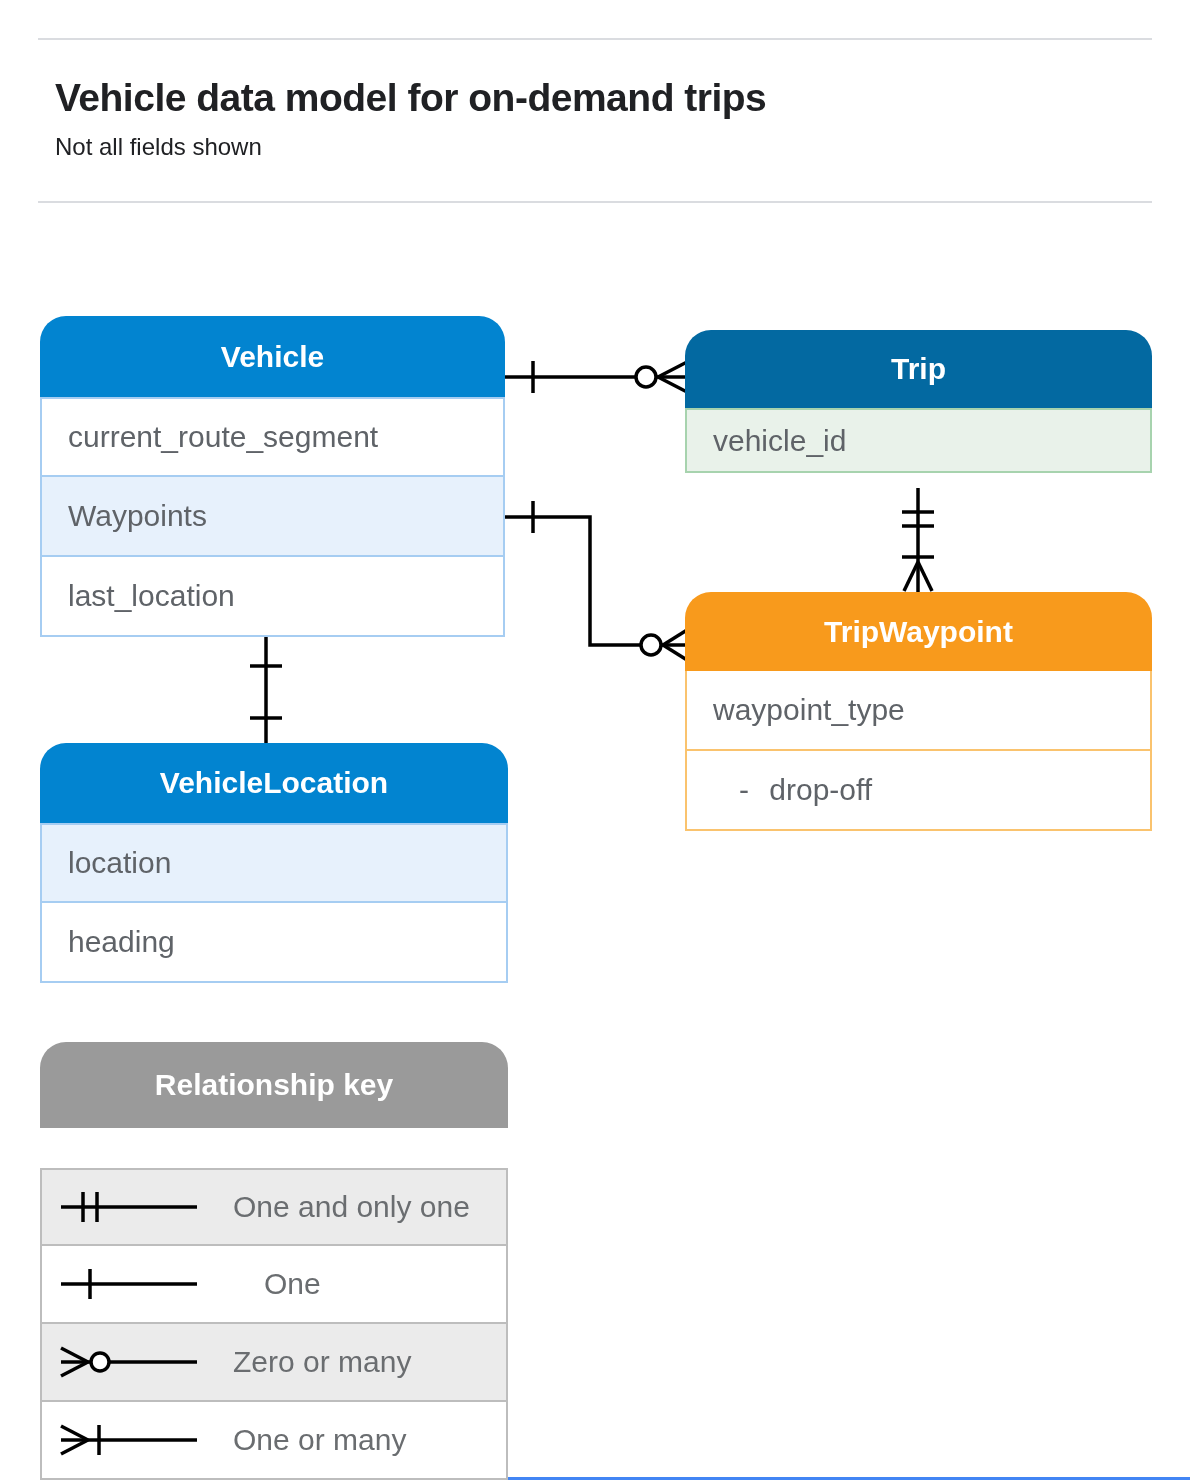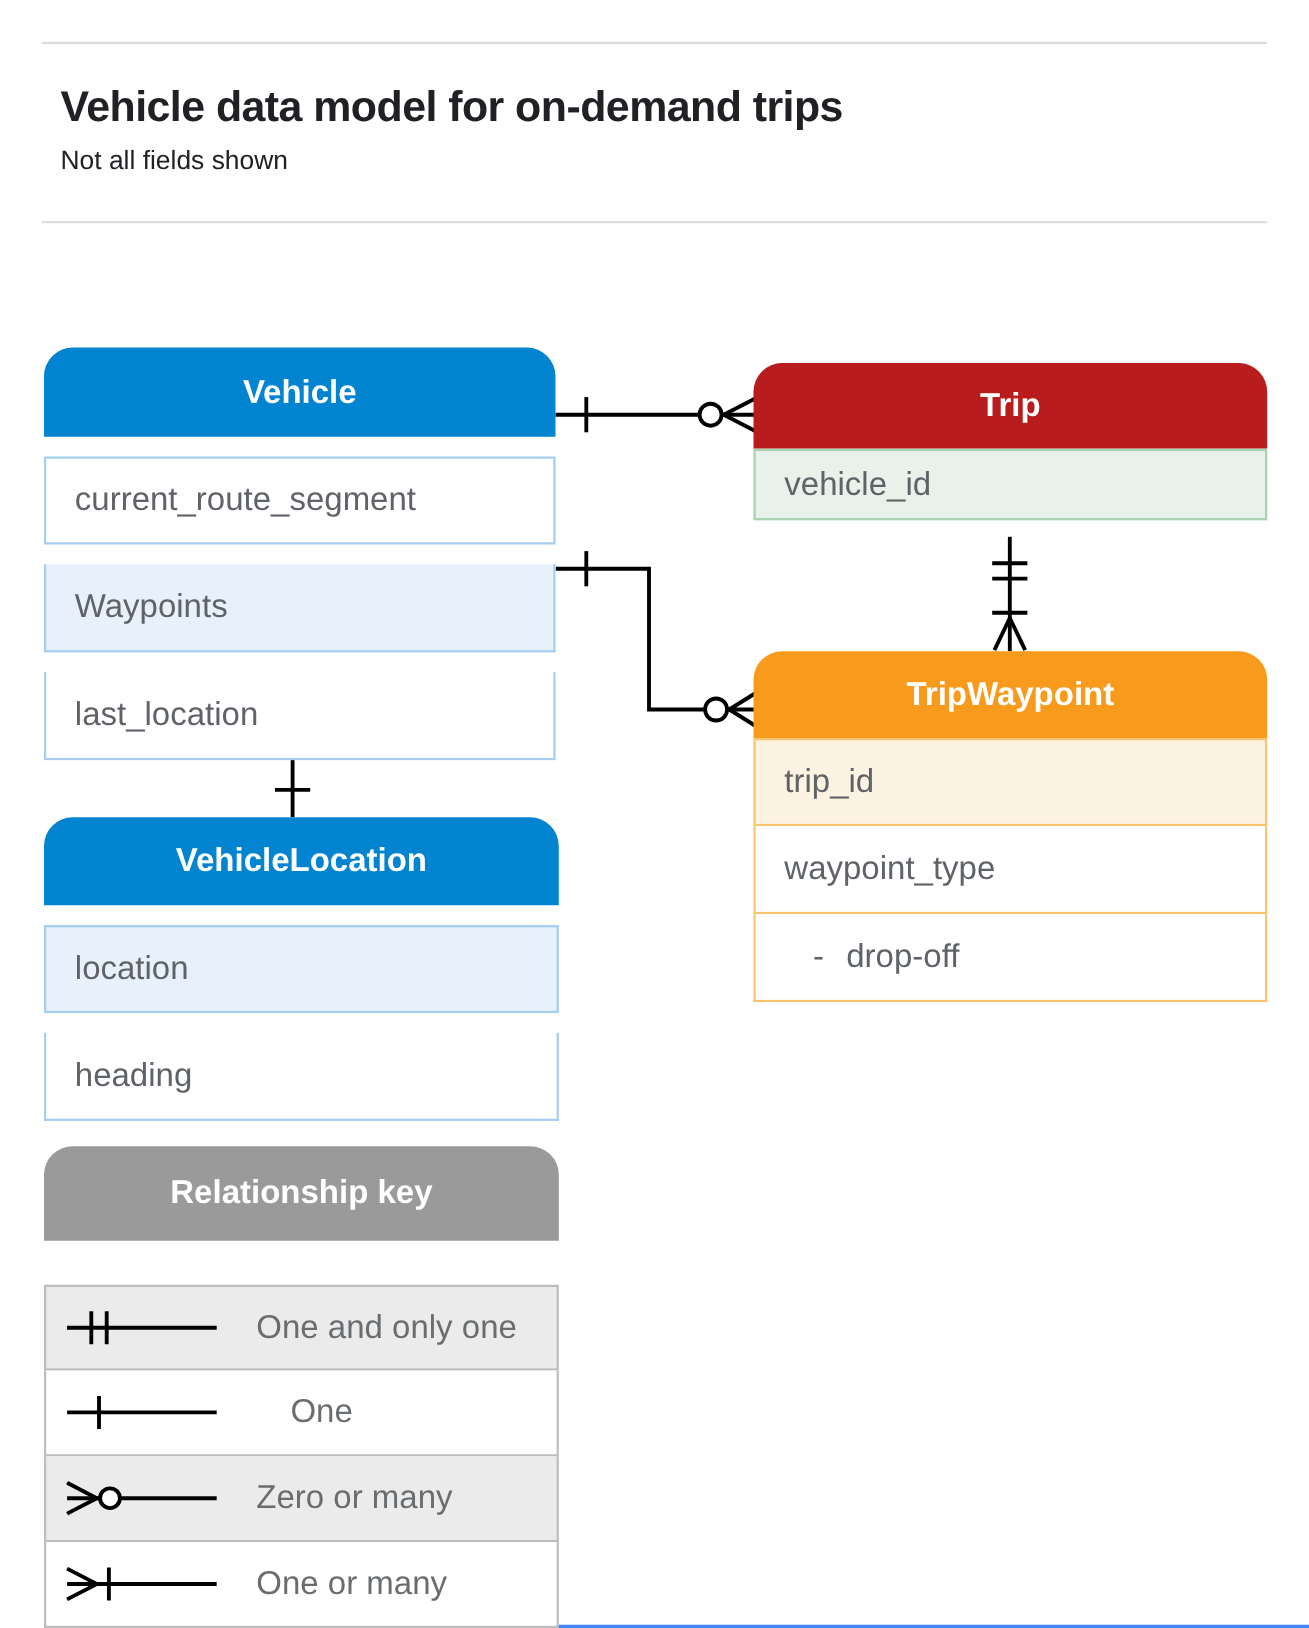--- a/index.html
+++ b/index.html
@@ -37,25 +37,25 @@
     padding-left: 26px;
     border-style: solid; border-width: 0 2px 2px 2px;
     background: #ffffff;
   }
   .erow.first { border-top-width: 2px; }
   .erow.enum { padding-left: 52px; }
   .erow.enum .flabel { word-spacing: 12px; }
 
   
   .blue .ehead { background: #0284d0; }
-  .blue .erow { border-color: #a6cdf2; margin-top: 18px; }
+  .blue .erow { border-color: #a6cdf2; }
   .blue .erow.tint { background: #e7f1fc; }
 
   
-  .green .ehead { background: #b91c1c; }
+  .green .ehead { background: #0369a1; }
   .green .erow { border-color: #a7d3ae; }
   .green .erow.tint { background: #e9f2ea; }
 
   
   .orange .ehead { background: #f89a1c; }
   .orange .erow { border-color: #fac36e; }
   .orange .erow.tint { background: #fdf3e2; }
 
   
   .gray .ehead { background: #9a9a9a; }
@@ -134,23 +134,20 @@
     </div>
     <div class="erow first tint" style="height:65px;">
       <span class="flabel">vehicle_id</span>
     </div>
   </div>
 
   <div class="etable orange" style="left:685px; top:592px; width:467px;">
     <div class="ehead" style="height:79px;">
       <span>TripWaypoint</span>
     </div>
-    <div class="erow first tint" style="height:80px;">
-      <span class="flabel">trip_id</span>
-    </div>
     <div class="erow" style="height:80px;">
       <span class="flabel">waypoint_type</span>
     </div>
     <div class="erow enum" style="height:80px;">
       <span class="flabel">- drop-off</span>
     </div>
   </div>
 
   <div class="etable blue" style="left:40px; top:743px; width:468px;">
     <div class="ehead" style="height:80px;">

